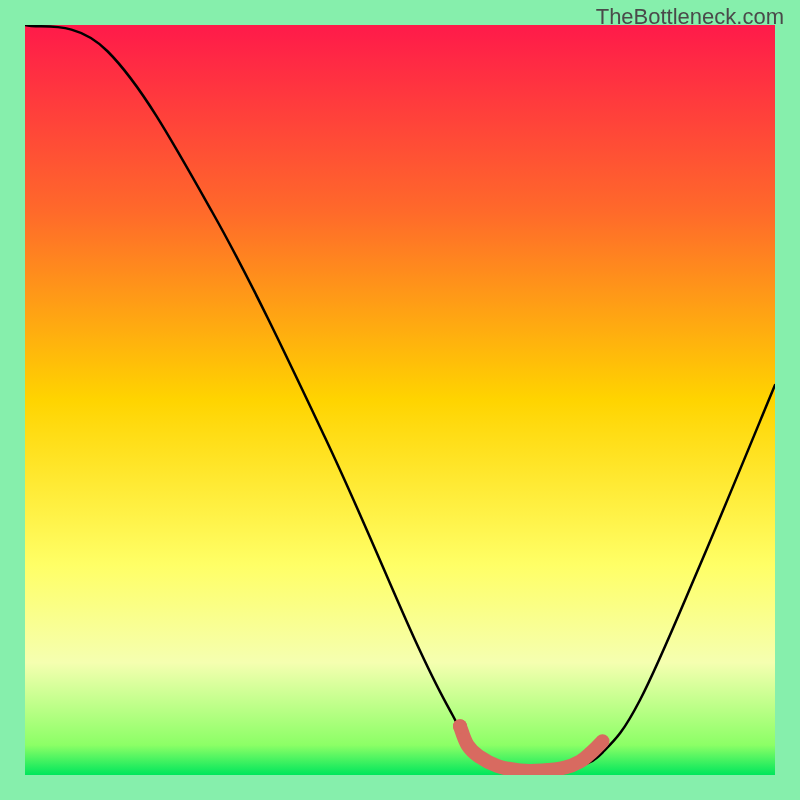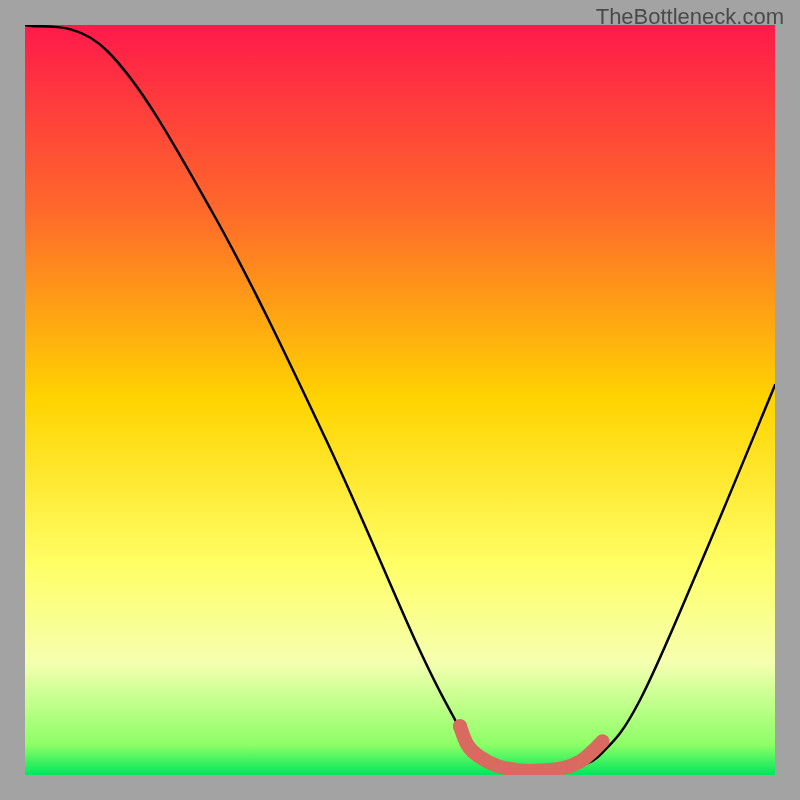--- a/index.html
+++ b/index.html
@@ -1,17 +1,17 @@
 <!DOCTYPE html>
 <html><head>
 <meta charset="utf-8">
 <style>
   * { margin: 0; padding: 0; box-sizing: border-box; }
   html, body { width: 800px; height: 800px; background: #000; overflow: hidden; }
-  .container { position: relative; width: 800px; height: 800px; background: #a3a3a3; }
+  .container { position: relative; width: 800px; height: 800px; background: #86efac; }
   .watermark {
     position: absolute;
     top: 4px;
     right: 16px;
     color: #4a4a4a;
     font-family: Arial, sans-serif;
     font-size: 22px;
     font-weight: 500;
     z-index: 10;
   }

